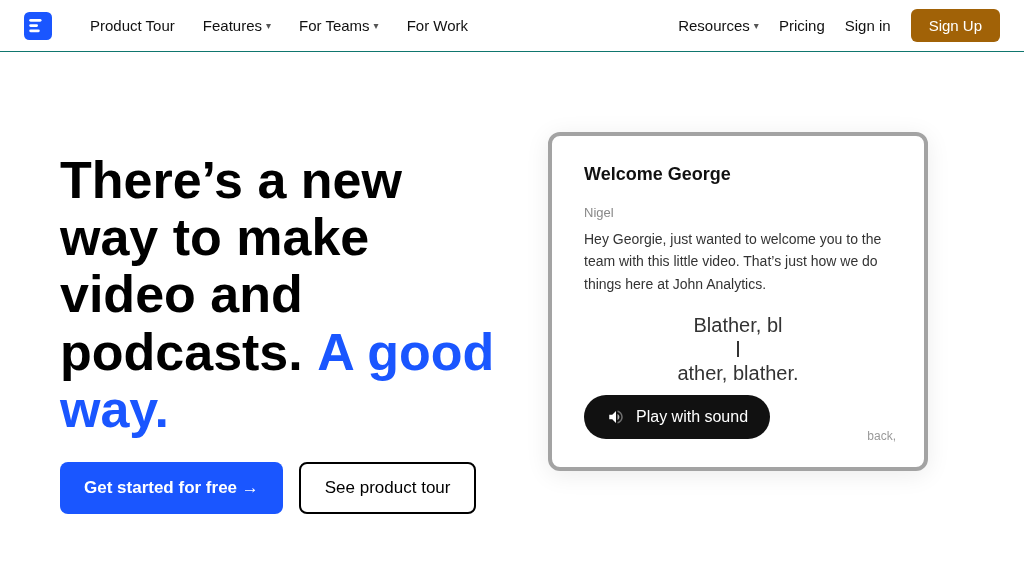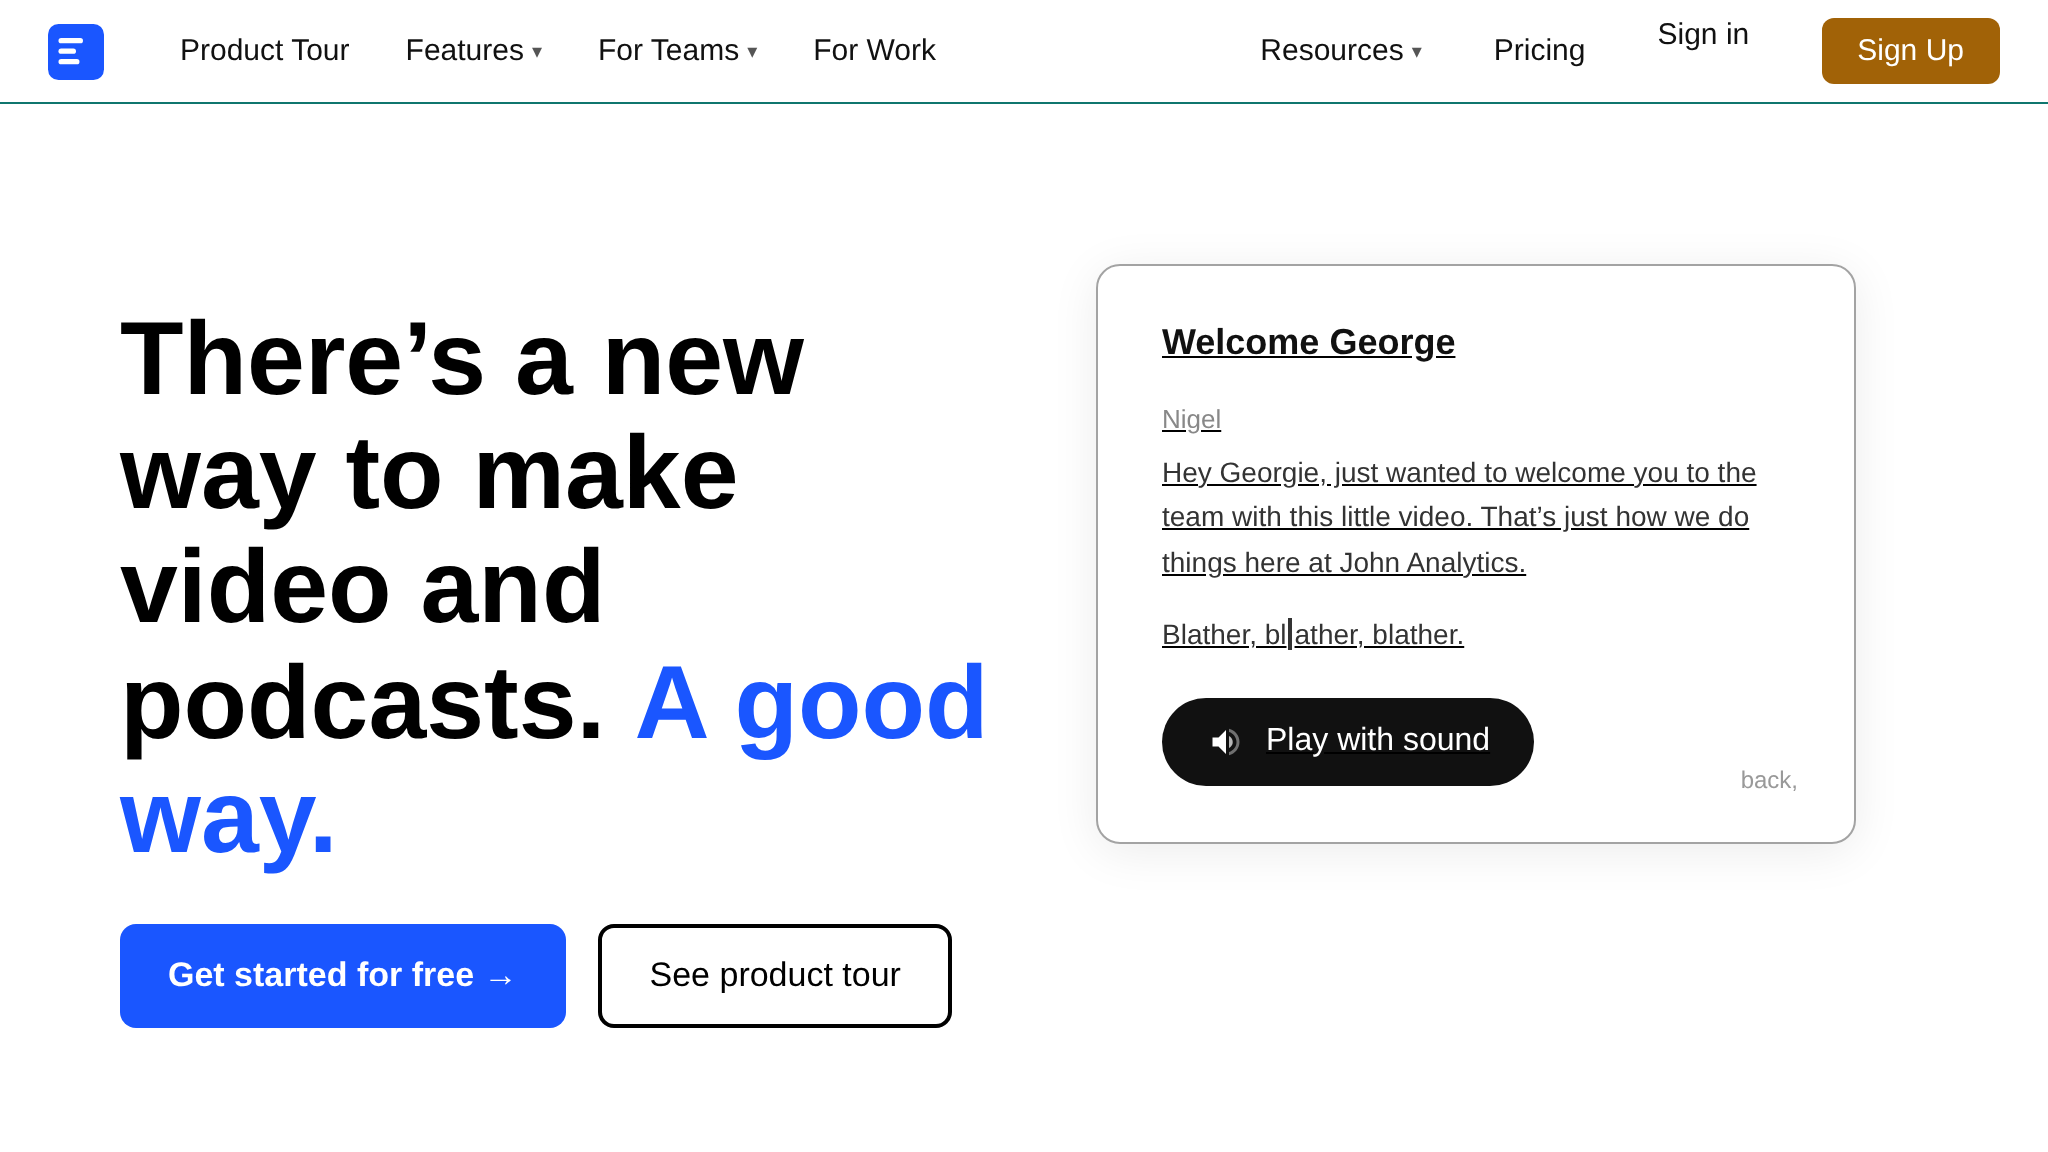--- a/index.html
+++ b/index.html
@@ -9,21 +9,21 @@
     .navbar {
       display: flex;
       align-items: center;
       justify-content: space-between;
       padding: 0 24px;
       height: 52px;
       border-bottom: 1px solid #0f766e;
       position: relative;
     }
     .navbar-left { display: flex; align-items: center; gap: 28px; }
-    .navbar-right { display: flex; gap: 36px; }
+    .navbar-right { display: flex; align-items: center; gap: 20px; }
     .logo { display: flex; align-items: center; margin-right: 10px; }
     .logo svg { width: 28px; height: 28px; }
     .nav-link {
       font-size: 15px;
       color: #111;
       text-decoration: none;
       cursor: pointer;
       display: flex;
       align-items: center;
       gap: 4px;
@@ -105,52 +105,52 @@
     .hero-right {
       flex: 1;
       display: flex;
       justify-content: center;
       align-items: flex-start;
       padding-top: 0;
       max-width: 460px;
     }
     .video-preview {
       background: #fff;
-      border: 1px solid #a3a3a3;
+      border: 4px solid #a3a3a3;
       border-radius: 12px;
       padding: 28px 32px;
       width: 380px;
       box-shadow: 0 4px 24px rgba(0,0,0,0.08);
       position: relative;
-      text-decoration: underline;
     }
     .preview-title {
       font-size: 18px;
       font-weight: 700;
       color: #111;
       margin-bottom: 20px;
     }
     .transcript-sender {
       font-size: 13px;
       color: #888;
       margin-bottom: 8px;
     }
     .transcript-text {
       font-size: 14px;
       color: #333;
       line-height: 1.6;
       margin-bottom: 14px;
     }
     .transcript-blather {
-      font-size: 14px;
+      font-size: 20px;
       color: #333;
       line-height: 1.6;
-      margin-bottom: 20px;
-      display: flex;
-      align-items: center;
+      margin-bottom: 6px;
+      display: flex;
+      align-items: center;
+      flex-direction: column;
     }
     .cursor {
       display: inline-block;
       width: 2px;
       height: 16px;
       background: #333;
       margin: 0 1px;
       vertical-align: middle;
     }
     .play-button {

